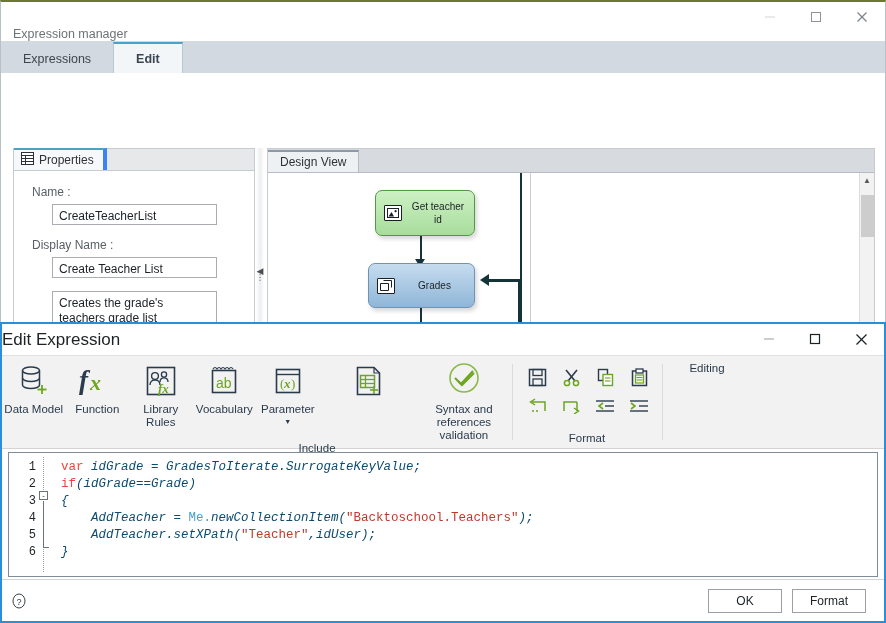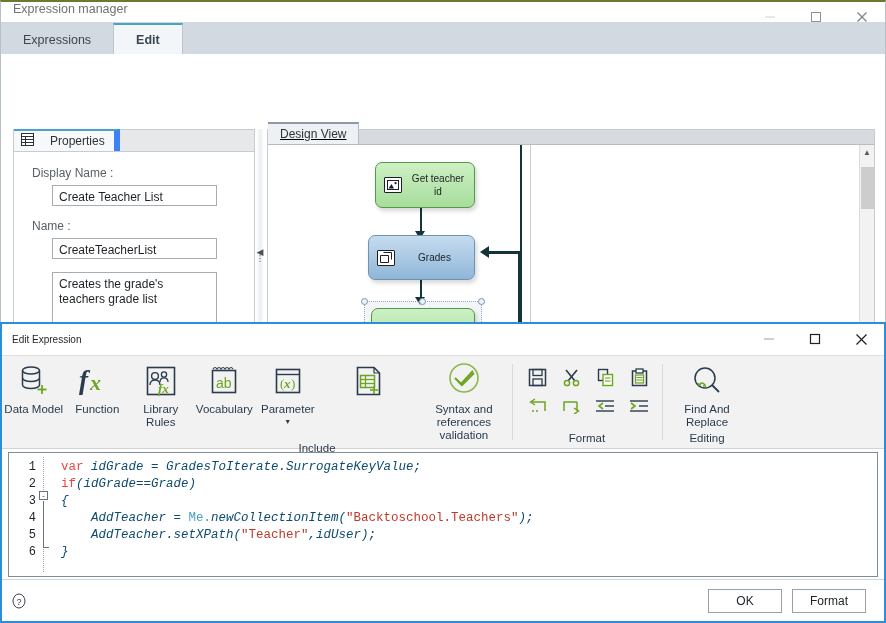--- a/index.html
+++ b/index.html
@@ -14,22 +14,22 @@
 
   
   #bg-window {
     position: absolute; left: 0; top: 0; width: 886px; height: 623px;
     background: #ffffff;
     border-top: 2px solid #6b7a2e;
     border-left: 1px solid #b8c0c8;
     border-right: 1px solid #b8c0c8;
   }
   #bg-titlebar {
-    position: relative; height: 20px; background: #ffffff;
-    display: flex; align-items: flex-start;
+    position: relative; height: 39px; background: #ffffff;
+    display: flex; align-items: flex-end;
   }
   #bg-title {
     margin-left: 12px; color: #6f7276; font-size: 12.5px;
   }
   .wcbtns { position: absolute; right: 0; top: 0; height: 30px; display: flex; }
   .wcbtn {
     width: 46px; height: 30px; display: flex; align-items: center; justify-content: center;
     color: #888f96;
   }
   .wcbtn svg { display: block; }
@@ -62,22 +62,22 @@
     background: #ffffff; border: 1px solid #c8ccd0;
   }
   .panel-tabstrip {
     height: 22px; background: #e6e8ea;
     display: flex; align-items: flex-end;
     border-bottom: 1px solid #c8ccd0;
   }
   .panel-tab {
     height: 22px; background: #f7f8f9;
     border-top: 2px solid #4aa3c7;
-    border-right: 6px solid #3b82f6;
-    display: flex; align-items: center; gap: 16px;
+    border-right: 4px solid #3b82f6;
+    display: flex; align-items: center; gap: 5px;
     padding: 0 9px 0 7px; color: #2e3338; font-size: 12px;
   }
   .panel-body { padding: 14px 14px 0 18px; }
   .field-label { color: #5a6066; font-size: 12px; margin-bottom: 5px; }
   .field-box {
     margin-left: 20px; border: 1px solid #a9adb2; background: #fff;
     color: #1d2226; font-size: 12px; padding: 4px 6px;
     width: 165px; height: 21px; overflow: hidden; white-space: nowrap;
   }
   .field-box.tall { height: 56px; white-space: normal; line-height: 15px; padding-top: 4px; }
@@ -91,23 +91,22 @@
   }
   #splitter .arrow { font-size: 9px; color: #4a5058; line-height: 8px; }
   #splitter .dots { font-size: 8px; color: #333; line-height: 5px; letter-spacing: 0; }
 
   
   #design-panel {
     position: absolute; left: 266px; top: 74px; right: 10px; height: 250px;
     background: #ffffff; border: 1px solid #c8ccd0;
   }
   #design-tabstrip {
-    height: 15px; background: #d7dbe0; display: flex; align-items: flex-end;
+    height: 24px; background: #d7dbe0; display: flex; align-items: flex-end;
     border-bottom: 1px solid #b6bcc2;
-    text-decoration: underline;
   }
   #design-tab {
     height: 22px; background: #eef1f4; padding: 0 12px;
     display: flex; align-items: center; color: #2e3338; font-size: 12px;
     border-top: 2px solid #8d99a6;
     border-right: 1px solid #b6bcc2;
   }
   #canvas { position: relative; height: 226px; background: #ffffff; overflow: hidden; }
 
   .node {
@@ -149,21 +148,21 @@
   #dv-vline { position: absolute; left: 252px; top: 0; width: 2px; height: 226px; background: #15343a; }
   #dv-pane-sep { position:absolute; left: 262px; top:0; width:1px; height:226px; background:#c8ccd0; }
 
   
   #dlg {
     position: absolute; left: 0; top: 322px; width: 886px; height: 301px;
     background: #ffffff;
     border: 2px solid #2a8fd8;
   }
   #dlg-titlebar { height: 31px; background: #ffffff; position: relative; display: flex; align-items: center; }
-  #dlg-title { margin-left: 10px; color: #1d2226; font-size: 10px; }
+  #dlg-title { color: #1d2226; font-size: 17px; }
   .wcbtn-dark { color: #1d2226; }
 
   #ribbon {
     height: 94px; background: #f2f2f2; border-top: 1px solid #e0e0e0;
     border-bottom: 1px solid #d4d4d4; display: flex; position: relative;
   }
   .rgroup { display: flex; flex-direction: column; justify-content: space-between; padding: 6px 0 2px 0; position: relative; }
   .rgroup + .rgroup::before {
     content: ""; position: absolute; left: 0; top: 8px; bottom: 8px; width: 1px; background: #dadada;
   }
@@ -270,26 +269,26 @@
               <line x1="0.5" y1="6.5" x2="12.5" y2="6.5" stroke="#2a3036"></line>
               <line x1="0.5" y1="9.5" x2="12.5" y2="9.5" stroke="#2a3036"></line>
               <line x1="4.5" y1="3.5" x2="4.5" y2="12.5" stroke="#2a3036"></line>
             </svg>
           </span>
           <span>Properties</span>
         </div>
       </div>
       <div class="panel-body">
         <div class="field-group">
+          <div class="field-label">Name :</div>
+          <div class="field-box">CreateTeacherList</div>
+        </div>
+        <div class="field-group">
           <div class="field-label">Display Name :</div>
           <div class="field-box">Create Teacher List</div>
-        </div>
-        <div class="field-group">
-          <div class="field-label">Name :</div>
-          <div class="field-box">CreateTeacherList</div>
         </div>
         <div class="field-group">
           <div class="field-box tall">Creates the grade's teachers grade list</div>
         </div>
       </div>
     </div>
 
     <div id="splitter">
       <div class="arrow">◀</div>
       <div class="dots">⋮</div>
@@ -568,34 +567,20 @@
               <line x1="10" y1="8" x2="19" y2="8" stroke="#2a3b4c" stroke-width="1.4"></line>
               <polyline points="2,5 6,8 2,11" fill="none" stroke="#6ea520" stroke-width="1.6"></polyline>
             </svg>
           </span>
         </div>
       </div>
       <div class="rgroup-title">Format</div>
     </div>
 
     <div class="rgroup" style="width:90px;">
-      <div class="ritems" style="justify-content:center;">
-        <div class="ritem">
-          <span class="glyph">
-            <svg width="36" height="36" viewBox="0 0 36 36">
-              <circle cx="16" cy="15" r="10" fill="none" stroke="#2a3b4c" stroke-width="1.5"></circle>
-              <line x1="23" y1="22" x2="30" y2="29" stroke="#2a3b4c" stroke-width="1.8"></line>
-              <path d="M10 22 q3 -4 6 0" fill="none" stroke="#6ea520" stroke-width="1.4"></path>
-              <polyline points="9,20 10,22.3 12,21.4" fill="none" stroke="#6ea520" stroke-width="1.3"></polyline>
-              <polyline points="14,23.2 16,22.2 16.6,24.3" fill="none" stroke="#6ea520" stroke-width="1.3"></polyline>
-            </svg>
-          </span>
-          <span>Find And Replace</span>
-        </div>
-      </div>
       <div class="rgroup-title">Editing</div>
     </div>
   </div>
 
   <div id="editor">
     <div id="gutter">
         <div class="ln">1</div>
         <div class="ln">2</div>
         <div class="ln">3</div>
         <div class="ln">4</div>

